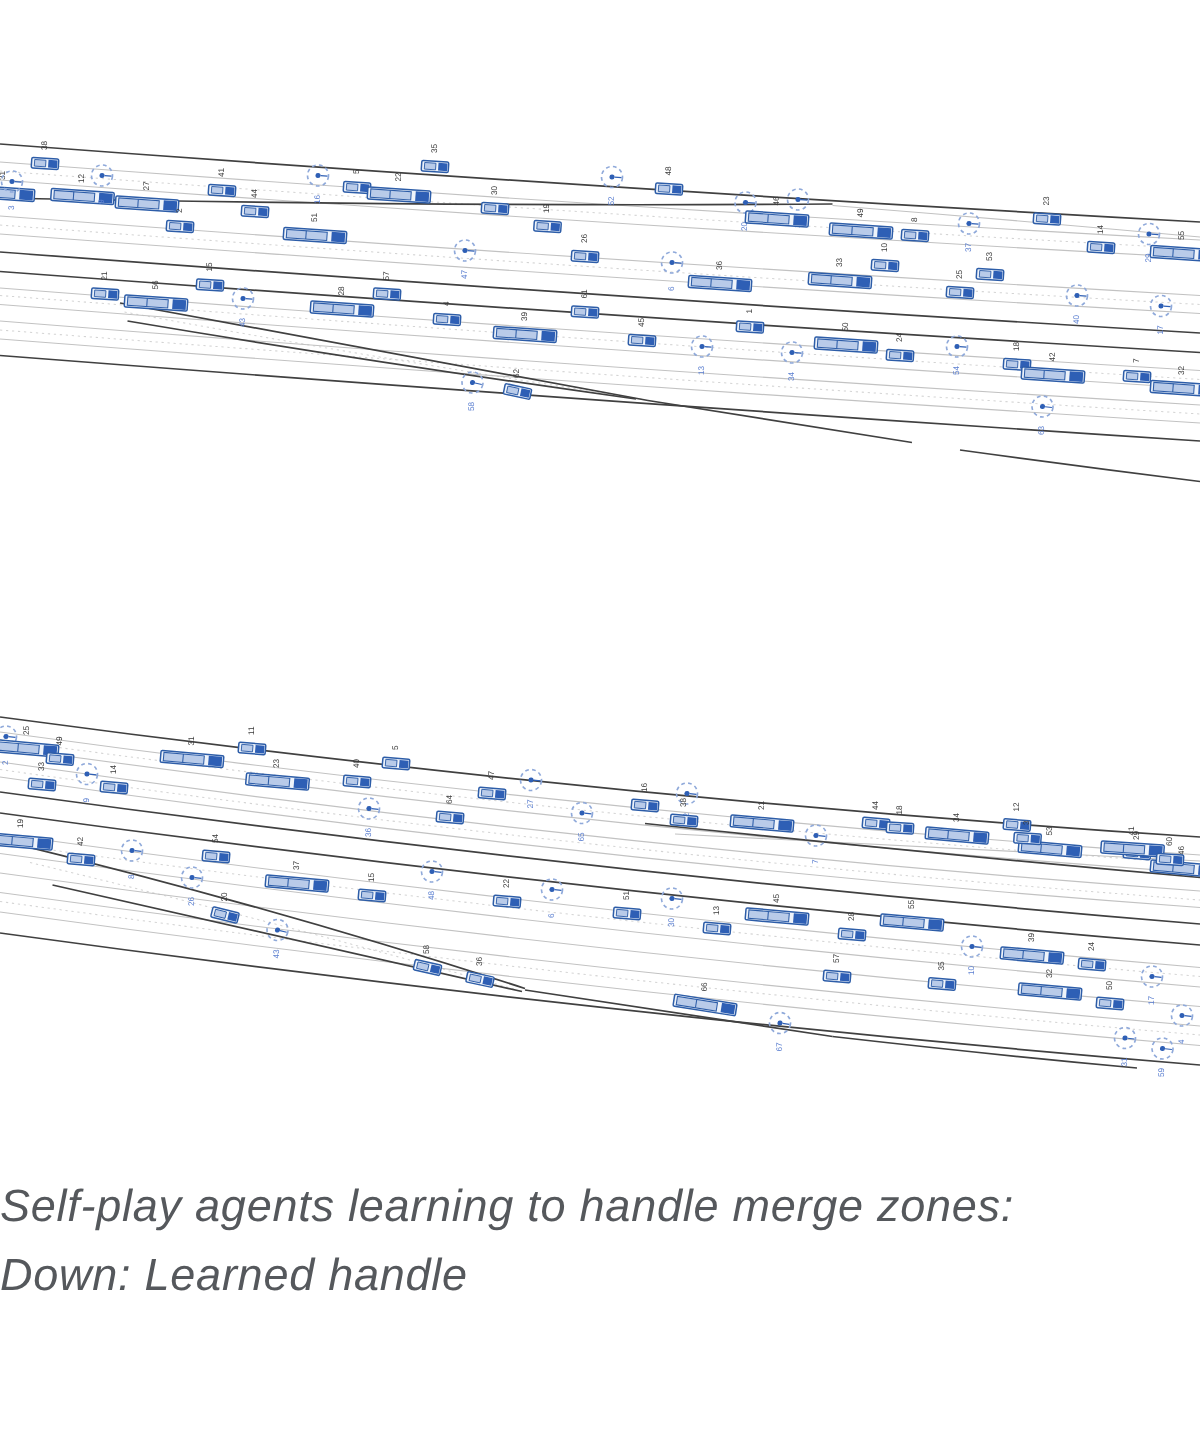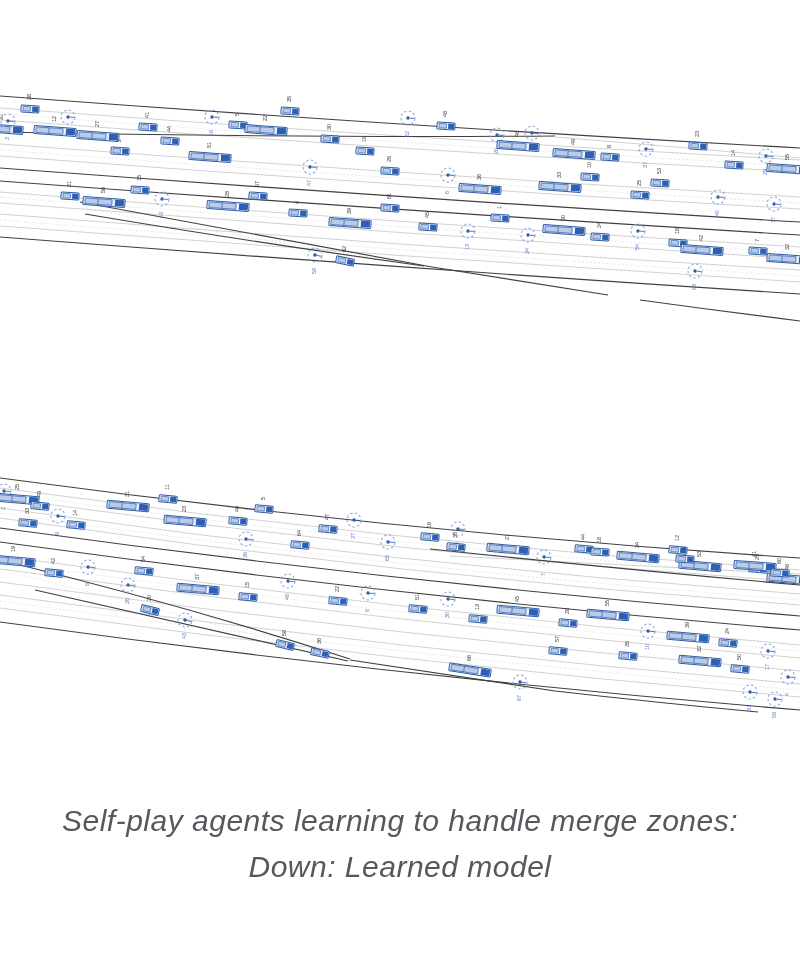--- a/index.html
+++ b/index.html
@@ -1,21 +1,21 @@
 <!DOCTYPE html>
 <html><head>
 <meta charset="utf-8">
 <style>
   html,body{margin:0;padding:0;background:#ffffff;}
   body{width:800px;height:960px;position:relative;overflow:hidden;
        font-family:"Liberation Sans",sans-serif;}
   #scene{position:absolute;left:0;top:0;}
-  .caption{position:absolute;left:0;top:782px;width:800px;text-align:center;
+  .caption{position:absolute;left:0;top:782px;width:800px;
            font-style:italic;font-size:30px;line-height:46px;
-           letter-spacing:0.5px;color:#55585c;margin-top:16px;}
+           letter-spacing:0.5px;color:#55585c;}
   .caption div{white-space:nowrap;}
   text.vlabel{font-family:"Liberation Sans",sans-serif;}
 </style>
 </head>
 <body>
 
 <svg id="scene" width="800" height="960" viewBox="0 0 800 960">
     <g>
       <path d="M 83,208 Q 245,238 428,266" fill="none" stroke="#d4d4d4" stroke-width="0.7" stroke-dasharray="1.5 2.5"></path>
       <path d="M 0,114 Q 400,144 800,166" fill="none" stroke="#d4d4d4" stroke-width="0.7" stroke-dasharray="1.5 2.5"></path>
@@ -845,14 +845,14 @@
         <circle cx="0" cy="0" r="7" fill="none" stroke="#8fa9da" stroke-width="1.1" stroke-dasharray="2.5 2.2"></circle>
         <circle cx="0" cy="0" r="1.7" fill="#2e5fb5"></circle>
         <line x1="1.7" y1="0" x2="6.3" y2="0" stroke="#2e5fb5" stroke-width="0.8"></line>
       </g>
       <text class="vlabel" transform="translate(776,718) rotate(-90)" font-size="5.5" fill="#5b7fd0">59</text>
     </g>
   </svg>
 
 <div class="caption">
   <div>Self-play agents learning to handle merge zones:</div>
-  <div>Down: Learned model</div>
+  <div>Down: Learned handle</div>
 </div>
 
 </body></html>

